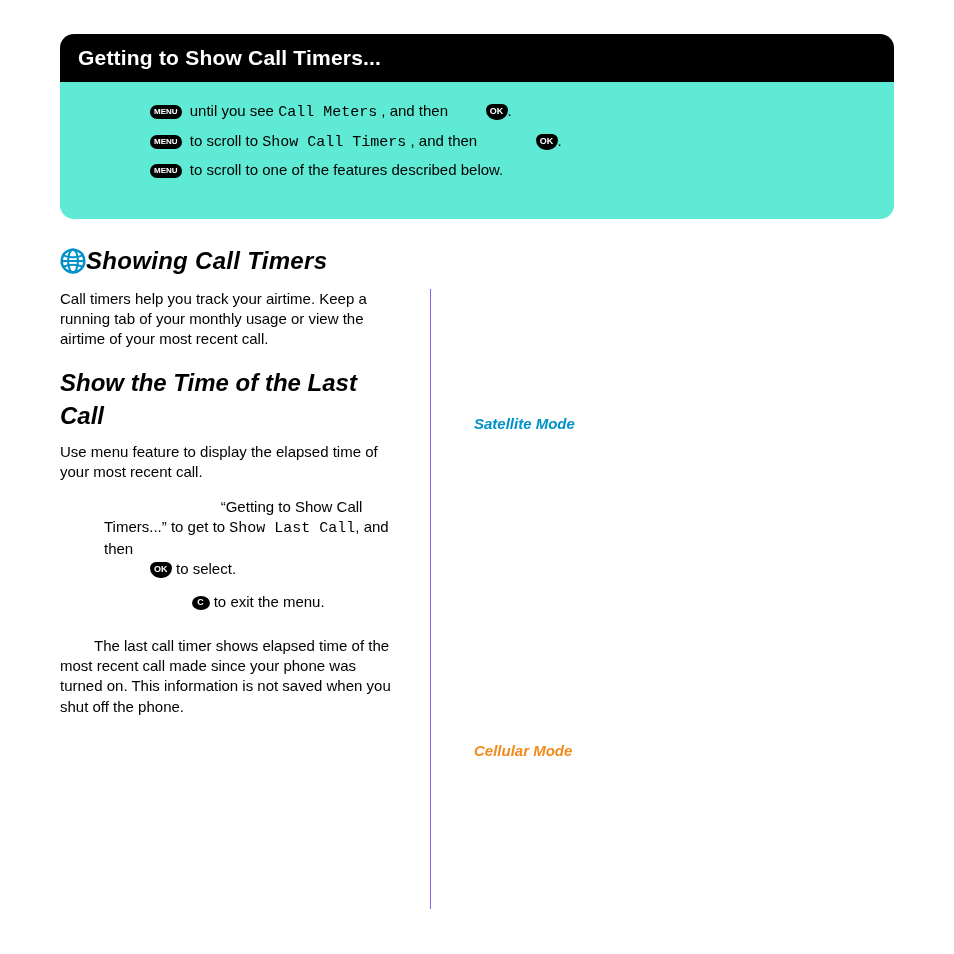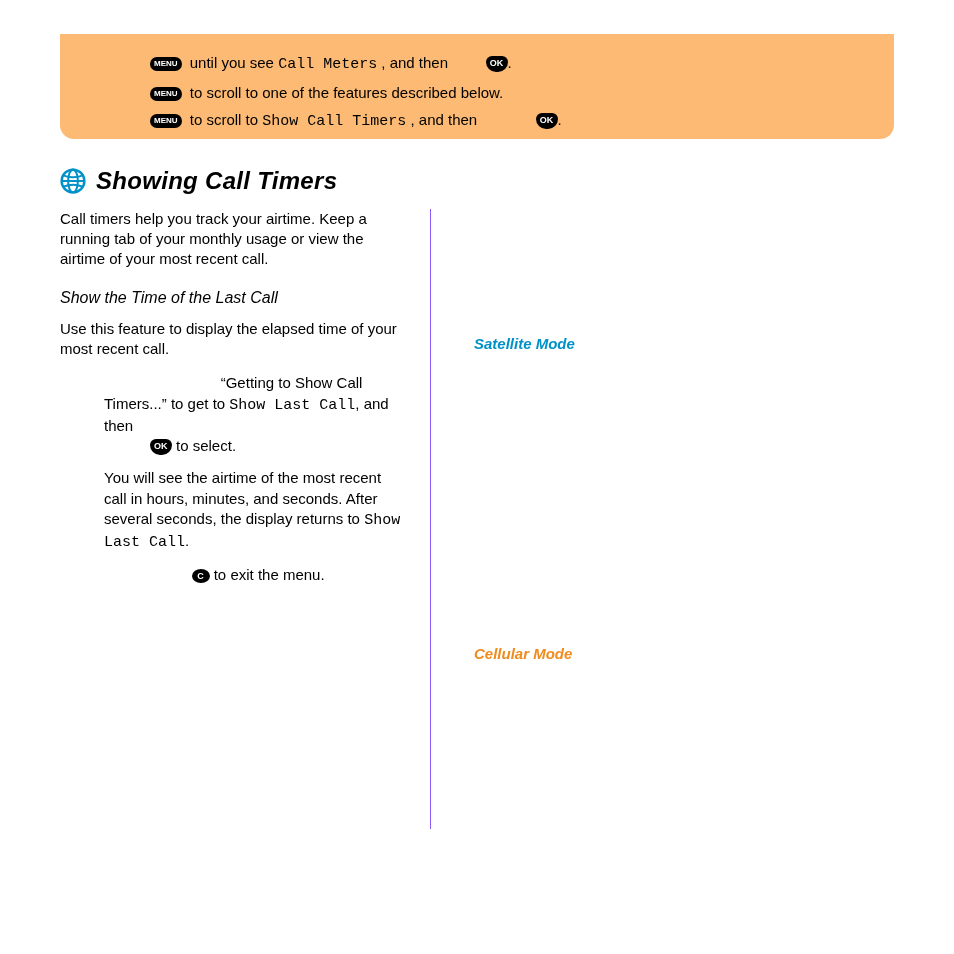--- a/index.html
+++ b/index.html
@@ -1,106 +1,107 @@
 <!DOCTYPE html>
 <html><head>
 <meta charset="utf-8">
 <style>
   html,body{margin:0;padding:0;background:#fff;font-family:Helvetica,Arial,sans-serif;color:#000;}
   .page{width:954px;height:954px;position:relative;box-sizing:border-box;padding:34px 60px 0 60px;}
   
   .hdr{background:#000;color:#fff;font-weight:700;font-size:21px;border-radius:14px 14px 0 0;padding:12px 18px;letter-spacing:.2px;}
   
-  .steps{background:#fdba74;border-radius:0 0 14px 14px;padding:14px 18px 2px 90px;font-size:15px;line-height:1.7;}
+  .steps{background:#5eead4;border-radius:0 0 14px 14px;padding:14px 18px 34px 90px;font-size:15px;line-height:1.7;}
   .step{margin:2px 0;}
   .badge{display:inline-flex;align-items:center;justify-content:center;min-width:20px;height:14px;padding:0 4px;border-radius:10px;background:#000;color:#fff;font-size:8px;font-weight:700;vertical-align:middle;margin-right:4px;}
   .mono{font-family:"Courier New",monospace;font-size:15px;}
   
-  .sect{display:flex;align-items:center;gap:10px;margin:28px 0 14px 0;}
+  .sect{display:flex;align-items:center;gap:0;margin:28px 0 14px 0;}
   .globe{width:26px;height:26px;}
   .sect h1{margin:0;font-style:italic;font-weight:700;font-size:24px;letter-spacing:.3px;}
   
   .cols{display:flex;gap:28px;}
   .left{width:390px;font-size:15px;line-height:1.35;}
   .right{flex:0 0 420px;border-left:1px solid #8b5cf6;padding-left:43px;min-height:620px;position:relative;}
   .left p{margin:0 0 14px 0;}
-  .sub{font-style:italic;font-weight:400;font-size:16px;margin:18px 0 10px 0;}
+  .sub{font-style:italic;font-weight:700;font-size:24px;margin:18px 0 10px 0;}
   .indent{margin-left:44px;margin-right:0;margin-bottom:24px;}
   .indent p{margin:0 0 12px 0;}
   .sat{color:#0091c9;font-style:italic;font-weight:700;font-size:15px;position:absolute;top:126px;}
-  .cell{color:#f08b1d;font-style:italic;font-weight:700;font-size:15px;position:absolute;top:436px;}
+  .cell{color:#f08b1d;font-style:italic;font-weight:700;font-size:15px;position:absolute;top:453px;}
   .pill{display:inline-flex;align-items:center;justify-content:center;width:18px;height:14px;border-radius:50%;background:#000;color:#fff;font-size:9px;font-weight:700;vertical-align:middle;}
   .shield{display:inline-block;width:22px;height:16px;background:#000;border-radius:6px 6px 10px 10px;color:#fff;font-size:9px;font-weight:700;text-align:center;line-height:15px;vertical-align:middle;}
 </style>
 </head>
 <body>
 
 <div class="page">
 
+  <div class="hdr">
+    <span>Getting to Show Call Timers...</span>
+  </div>
 
   <div class="steps">
     <div class="step">
       <span class="badge">MENU</span>
       <span> until you see </span>
       <span class="mono">Call Meters</span>
       <span>, and then </span>
       &nbsp;&nbsp;&nbsp;&nbsp;&nbsp;&nbsp;&nbsp;
       <span class="shield">OK</span>.
     </div>
     <div class="step">
       <span class="badge">MENU</span>
-      <span> to scroll to one of the features described below.</span>
-    </div>
-    <div class="step">
-      <span class="badge">MENU</span>
       <span> to scroll to </span>
       <span class="mono">Show Call Timers</span>
       <span>, and then </span>
       &nbsp;&nbsp;&nbsp;&nbsp;&nbsp;&nbsp;&nbsp;&nbsp;&nbsp;&nbsp;&nbsp;&nbsp;
       <span class="shield">OK</span>.
+    </div>
+    <div class="step">
+      <span class="badge">MENU</span>
+      <span> to scroll to one of the features described below.</span>
     </div>
   </div>
 
   <div class="sect">
     <svg class="globe" viewBox="0 0 32 32">
       <circle cx="16" cy="16" r="14" fill="none" stroke="#0091c9" stroke-width="3"></circle>
       <ellipse cx="16" cy="16" rx="6" ry="14" fill="none" stroke="#0091c9" stroke-width="2.5"></ellipse>
       <line x1="2" y1="16" x2="30" y2="16" stroke="#0091c9" stroke-width="2.5"></line>
       <path d="M4 9 Q16 14 28 9" fill="none" stroke="#0091c9" stroke-width="2.5"></path>
       <path d="M4 23 Q16 18 28 23" fill="none" stroke="#0091c9" stroke-width="2.5"></path>
     </svg>
     <h1>Showing Call Timers</h1>
   </div>
 
   <div class="cols">
     <div class="left">
       <p>Call timers help you track your airtime. Keep a running tab of your monthly usage or view the airtime of your most recent call.</p>
 
       <div class="sub">Show the Time of the Last Call</div>
 
-      <p>Use this feature to display the elapsed time of your most recent call.</p>
+      <p>Use menu feature to display the elapsed time of your most recent call.</p>
 
       <div class="indent">
         <p>
           &nbsp;&nbsp;&nbsp;&nbsp;&nbsp;&nbsp;&nbsp;&nbsp;&nbsp;&nbsp;&nbsp;&nbsp;&nbsp;&nbsp;&nbsp;&nbsp;&nbsp;&nbsp;&nbsp;&nbsp;&nbsp;&nbsp;&nbsp;&nbsp;&nbsp;&nbsp;&nbsp;
           <span>“Getting to Show Call Timers...” to get to </span><span class="mono">Show Last Call</span><span>, and then </span><br>
           &nbsp;&nbsp;&nbsp;&nbsp;&nbsp;&nbsp;&nbsp;&nbsp;&nbsp;&nbsp;
           <span class="shield">OK</span>
           <span> to select.</span>
         </p>
         <p>
-          <span>You will see the airtime of the most recent call in hours, minutes, and seconds. After several seconds, the display returns to </span><span class="mono">Show Last Call</span><span>.</span>
-        </p>
-        <p>
           &nbsp;&nbsp;&nbsp;&nbsp;&nbsp;&nbsp;&nbsp;&nbsp;&nbsp;&nbsp;&nbsp;&nbsp;&nbsp;&nbsp;&nbsp;&nbsp;&nbsp;&nbsp;&nbsp;&nbsp;
           <span class="pill">C</span>
           <span> to exit the menu.</span>
         </p>
       </div>
 
+      <p style="text-indent:34px;">The last call timer shows elapsed time of the most recent call made since your phone was turned on. This information is not saved when you shut off the phone.</p>
 
     </div>
 
     <div class="right">
       <div class="sat">Satellite Mode</div>
       <div class="cell">Cellular Mode</div>
     </div>
   </div>
 
 </div>

